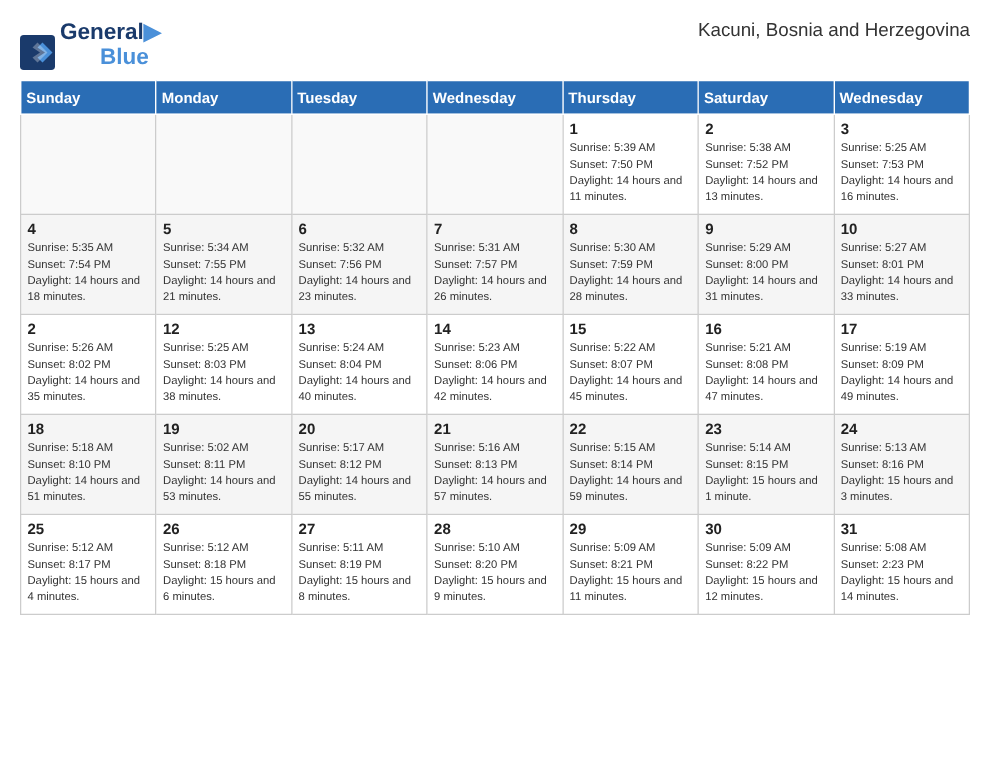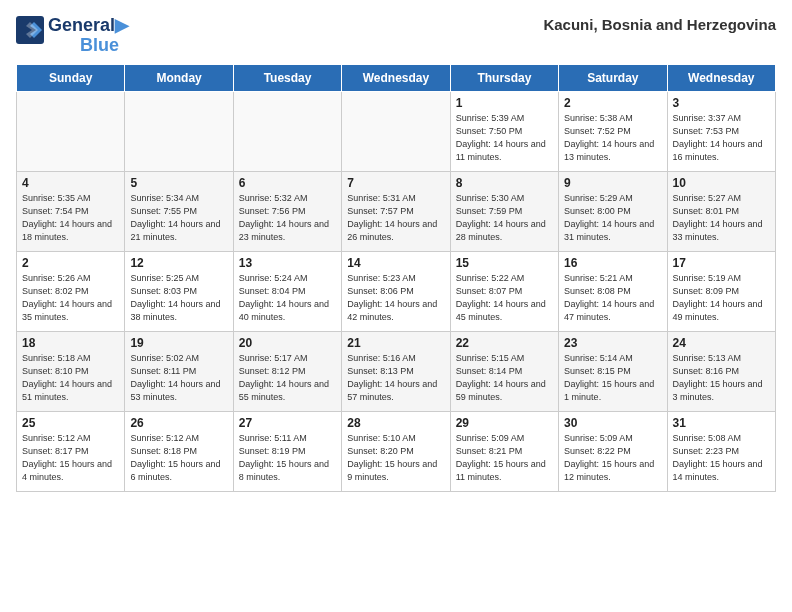--- a/index.html
+++ b/index.html
@@ -11,21 +11,21 @@
       padding: 16px;
     }
     .header {
       display: flex;
       align-items: flex-start;
       justify-content: space-between;
       margin-bottom: 8px;
     }
     .logo {
       display: flex;
-      align-items: flex-start;
+      align-items: flex-end;
     }
     .logo-text {
       font-size: 18px;
       font-weight: bold;
       color: #1a3a6b;
       line-height: 1.1;
     }
     .logo-text span {
       color: #4a90d9;
     }
@@ -38,34 +38,34 @@
       text-align: right;
     }
     .month-title {
       font-size: 36px;
       font-weight: bold;
       color: #1a3a6b;
     }
     .location {
       font-size: 15px;
       color: #333;
-      font-weight: bold;
+      font-weight: normal;
     }
     table {
       width: 100%;
       border-collapse: collapse;
       table-layout: fixed;
     }
     thead tr th {
       background: #2a6db5;
       color: #fff;
       font-size: 12px;
       font-weight: bold;
       padding: 6px 4px;
-      text-align: center;
+      text-align: left;
       border: 1px solid #fff;
     }
     tbody tr td {
       border: 1px solid #ccc;
       vertical-align: top;
       padding: 4px 5px;
       font-size: 9.5px;
       color: #222;
       height: 80px;
       background: #fff;
@@ -136,21 +136,21 @@
         </td>
         <td>
           <span class="day-num">2</span>
           <div class="cell-content">Sunrise: 5:38 AM
 Sunset: 7:52 PM
 Daylight: 14 hours
 and 13 minutes.</div>
         </td>
         <td>
           <span class="day-num">3</span>
-          <div class="cell-content">Sunrise: 3:37 AM
+          <div class="cell-content">Sunrise: 5:25 AM
 Sunset: 7:53 PM
 Daylight: 14 hours
 and 16 minutes.</div>
         </td>
       </tr>
       <tr>
         <td>
           <span class="day-num">4</span>
           <div class="cell-content">Sunrise: 5:35 AM
 Sunset: 7:54 PM

